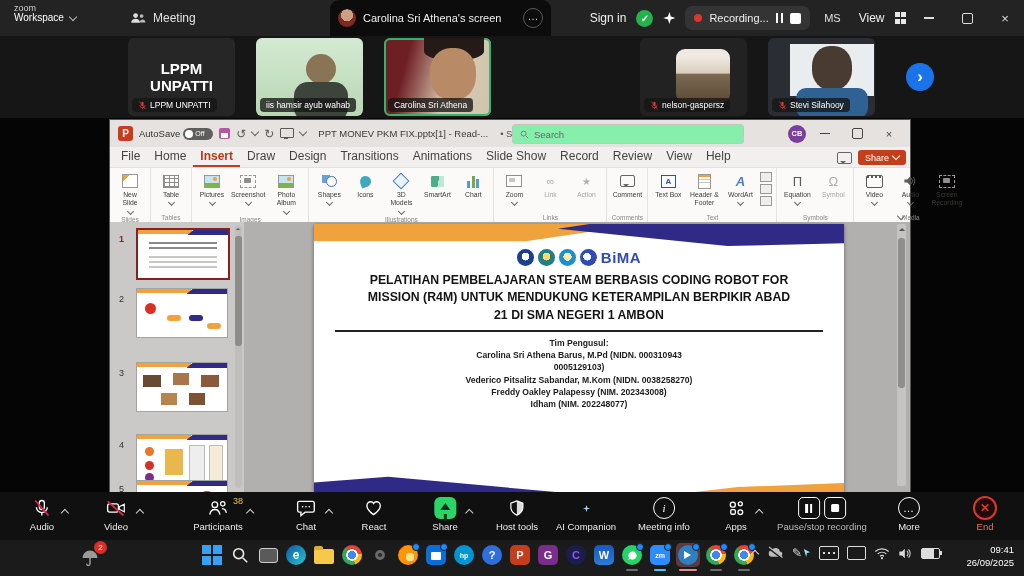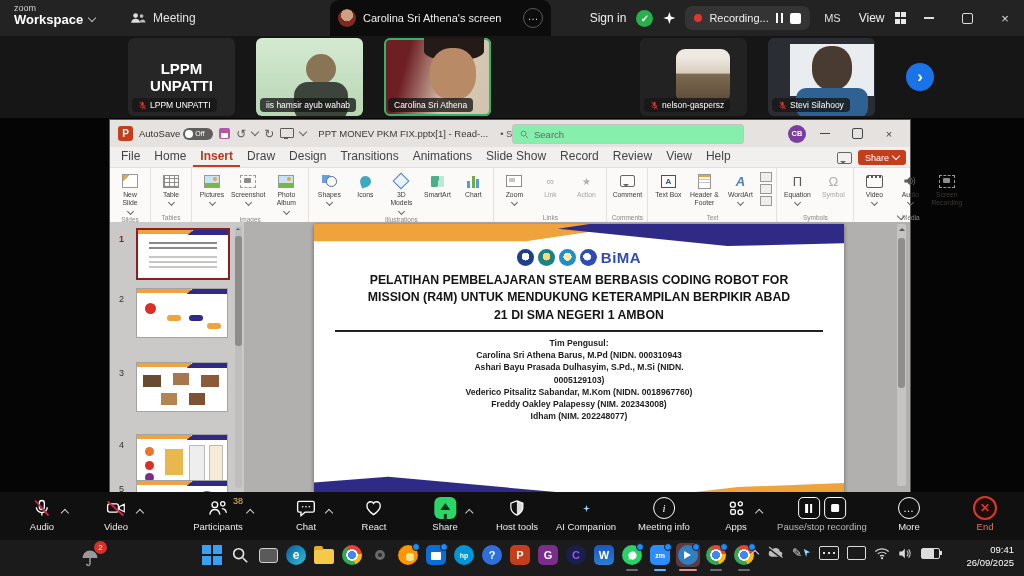--- a/index.html
+++ b/index.html
@@ -7,21 +7,21 @@
        font-family:"Liberation Sans",sans-serif;-webkit-font-smoothing:antialiased}
   .abs{position:absolute}
   .flex{display:flex;align-items:center}
   .chev{width:5px;height:5px;border-right:1.4px solid currentColor;border-bottom:1.4px solid currentColor;
         display:inline-block;transform:rotate(45deg);margin-top:-3px}
   .chev.up{transform:rotate(-135deg);margin-top:2px}
   
   #topbar{left:0;top:0;width:1024px;height:36px;background:#232323;color:#e8e8e8}
   .brand{left:14px;top:4px;line-height:1}
   .brand .z1{font-size:9px;color:#cfcfcf}
-  .brand .z2{font-size:13px;font-weight:bold;color:#fff}
+  .brand .z2{font-size:10px;font-weight:normal;color:#fff}
   #meet-tab{left:130px;top:0;height:36px;gap:7px;font-size:12px;color:#e3e3e3}
   #screen-tab{left:330px;top:0;width:205px;height:36px;background:#0c0c0c;border-radius:9px 9px 0 0;
               gap:7px;padding:0 8px;font-size:11px;color:#efefef}
   .mini-ava{width:18px;height:18px;border-radius:50%;background:radial-gradient(circle at 50% 35%,#caa183 0 40%,#7e2a22 41%);flex:none}
   .dots-btn{width:18px;height:18px;border-radius:50%;border:1px solid #5a5a5a;color:#cfcfcf;
             font-size:11px;line-height:15px;text-align:center;margin-left:auto}
   #top-right{right:118px;top:0;height:36px;gap:10px}
   .signin{font-size:12px;color:#f0f0f0}
   .shield{width:17px;height:17px;border-radius:50%;background:#27b04b;color:#fff;font-size:10px;
           text-align:center;line-height:17px;font-weight:bold}
@@ -667,23 +667,22 @@
           </div>
           <div class="s-title">
             <div>PELATIHAN PEMBELAJARAN STEAM BERBASIS CODING ROBOT FOR</div>
             <div>MISSION (R4M) UNTUK MENDUKUNG KETERAMPILAN BERPIKIR ABAD</div>
             <div>21 DI SMA NEGERI 1 AMBON</div>
           </div>
           <div class="s-hr"></div>
           <div class="s-team">
             <div>Tim Pengusul:</div>
             <div>Carolina Sri Athena Barus, M.Pd (NIDN. 000310943</div>
-            <div>Ashari Bayu Prasada Dulhasyim, S.Pd., M.Si (NIDN.</div>
             <div>0005129103)</div>
-            <div>Vederico Pitsalitz Sabandar, M.Kom (NIDN. 0018967760)</div>
+            <div>Vederico Pitsalitz Sabandar, M.Kom (NIDN. 0038258270)</div>
             <div>Freddy Oakley Palapessy (NIM. 202343008)</div>
             <div>Idham (NIM. 202248077)</div>
           </div>
           <svg class="band-bot" viewBox="0 0 100 100" preserveAspectRatio="none">
             <polygon points="0,100 0,40 14,18 58,100" fill="#2f2a86"></polygon>
             <polygon points="100,100 100,42 80,58 62,100" fill="#f0a23c"></polygon>
           </svg>
         </div>
         <div id="canvas-scroll">
             <span class="tri"></span>

